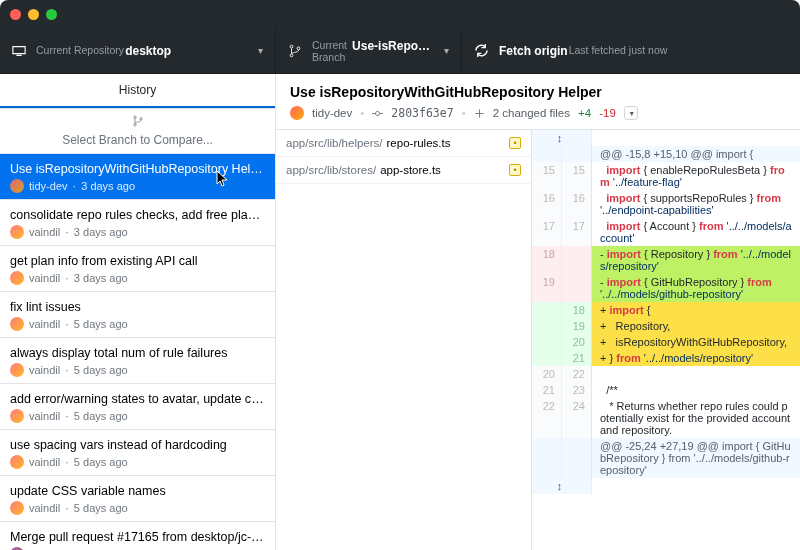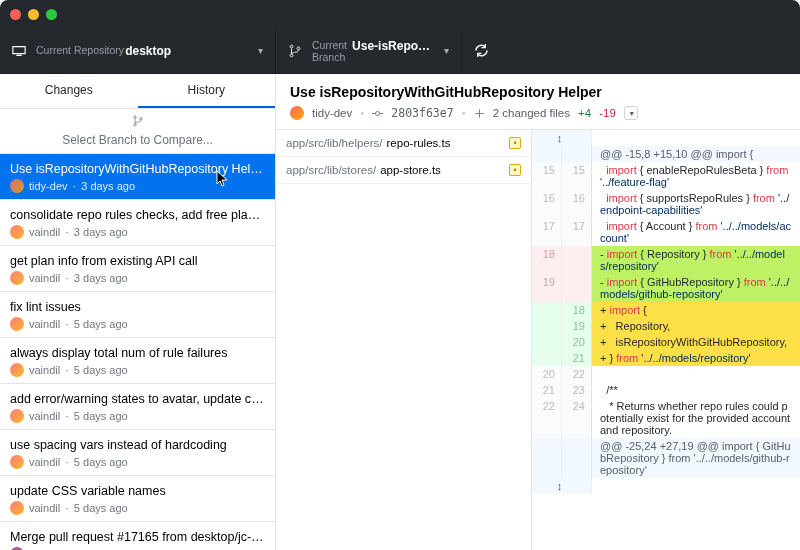--- a/index.html
+++ b/index.html
@@ -45,21 +45,21 @@
 .gut2 { border-right: 1px solid #e1e4e8; }
 .code { flex: 1; padding: 2px 8px; white-space: pre-wrap; word-break: break-all; color: #24292e; }
 .drow.hunk .gut { background: #f1f8ff; }
 .drow.hunk .code { background: #f1f8ff; color: #586069; }
 .drow.del .gut { background: #ffeef0; color: #c8a0a6; }
 .drow.del .code { background: #bef264; }
 .drow.add .gut { background: #e6ffed; color: #88c398; }
 .drow.add .code { background: #fde047; }
 .drow.expand .gut { background: #f1f8ff; color: #0366d6; cursor: pointer; text-align: center; }
 .drow.expand .code { background: #fff; }
-.kw-red { color: #d73a49; }
+.kw-red { color: #d73a49; font-weight: bold; }
 .kw-str { color: #032f62; }
 .gear { width: 14px; height: 14px; display: inline-flex; align-items:center; justify-content:center; border:1px solid #d1d5da; border-radius:3px; padding:1px 3px; cursor:pointer; }
 svg { display: block; }
 .cursor-ptr { position: absolute; left: 216px; top: 170px; pointer-events: none; z-index: 50; }
 </style>
 </head>
 <body>
 
 <div class="titlebar">
   <div class="traffic tc-r"></div>
@@ -90,27 +90,30 @@
       <div class="lbl">Current Branch</div>
       <div class="val">Use-isRepositoryWithGi…</div>
     </div>
     <span class="chev">▾</span>
   </div>
   <div class="tb-section" style="border-right:none">
     <svg width="15" height="15" viewBox="0 0 16 16">
         <path d="M2 8a6 6 0 0 1 10-4M14 8a6 6 0 0 1-10 4" fill="none" stroke="#fff" stroke-width="1.4"></path>
         <path d="M12 1v4h-4M4 15v-4h4" fill="none" stroke="#fff" stroke-width="1.4"></path>
       </svg>
+    <div class="tb-col">
+      <div class="val">Fetch origin</div>
+      <div class="lbl">Last fetched just now</div>
+    </div>
   </div>
 </div>
 
 <div class="main">
   <div class="sidebar">
     <div class="tabs">
-      <div class="tab">Changes</div>
       <div class="tab active">History</div>
     </div>
     <div class="branch-compare">
       <svg width="12" height="12" viewBox="0 0 16 16">
           <circle cx="4" cy="3" r="1.6" fill="none" stroke="#6a737d"></circle>
           <circle cx="4" cy="13" r="1.6" fill="none" stroke="#6a737d"></circle>
           <circle cx="12" cy="5" r="1.6" fill="none" stroke="#6a737d"></circle>
           <path d="M4 5v6M12 7c0 3-6 2-8 4" fill="none" stroke="#6a737d"></path>
         </svg>
       <span>Select Branch to Compare...</span>

